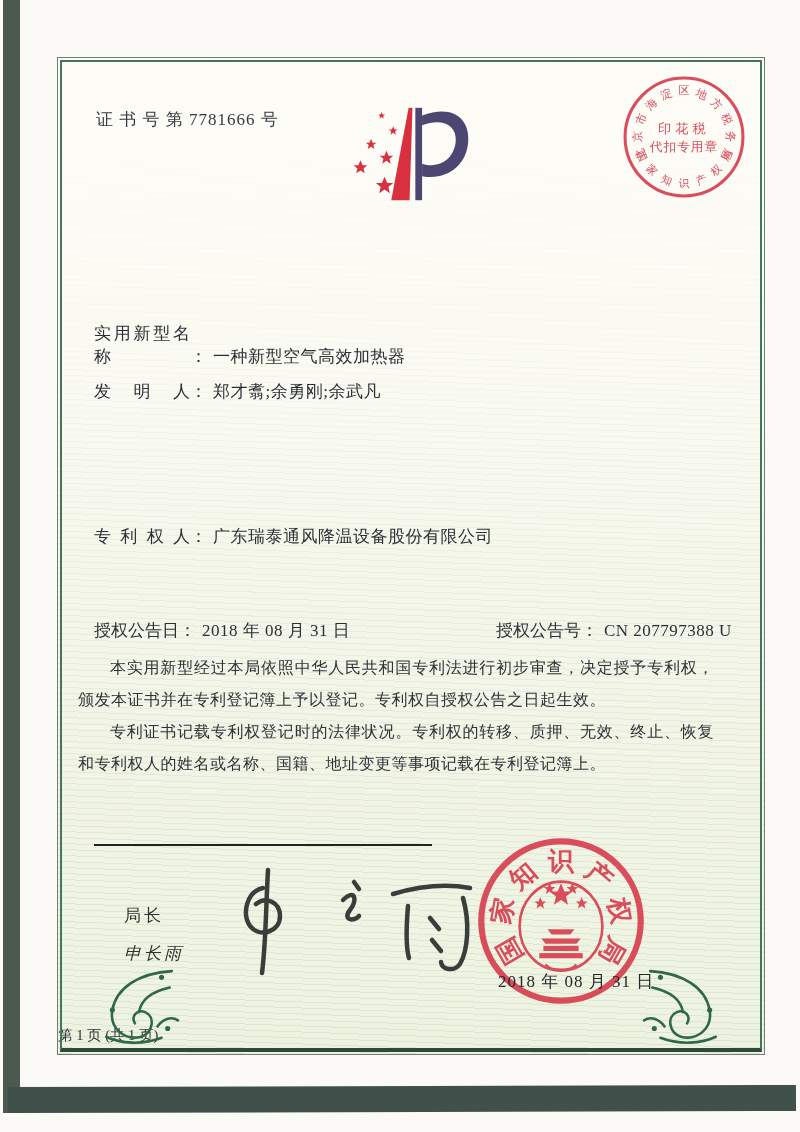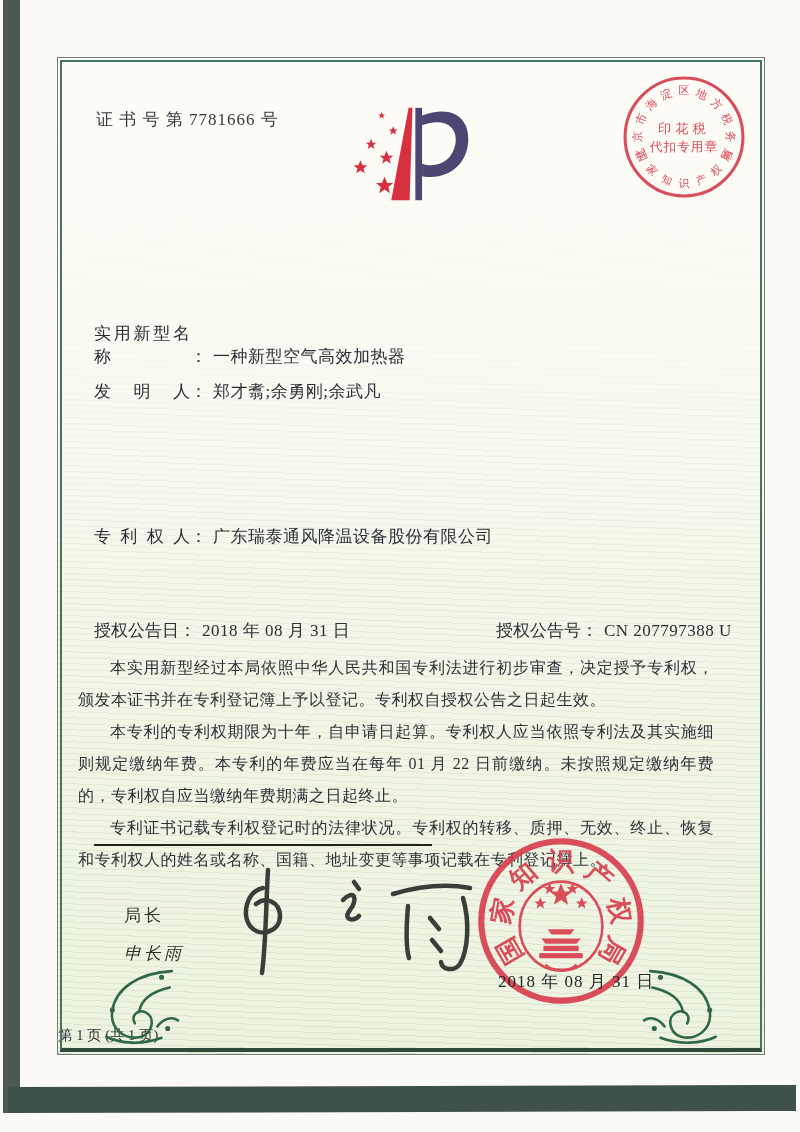--- a/index.html
+++ b/index.html
@@ -105,21 +105,20 @@
     </div>
     <div class="frow" style="top:561px">
       <span class="flabel nat">授权公告日</span><span>：</span><span class="fval">2018 年 08 月 31 日</span>
       <span class="fgroup2">
         <span class="flabel nat">授权公告号</span><span>：</span><span class="fval">CN 207797388 U</span>
       </span>
     </div>
 
     <div class="bodytxt">
       <p>本实用新型经过本局依照中华人民共和国专利法进行初步审查，决定授予专利权，颁发本证书并在专利登记簿上予以登记。专利权自授权公告之日起生效。</p>
-      <p>本专利的专利权期限为十年，自申请日起算。专利权人应当依照专利法及其实施细则规定缴纳年费。本专利的年费应当在每年 01 月 22 日前缴纳。未按照规定缴纳年费的，专利权自应当缴纳年费期满之日起终止。</p>
       <p>专利证书记载专利权登记时的法律状况。专利权的转移、质押、无效、终止、恢复和专利权人的姓名或名称、国籍、地址变更等事项记载在专利登记簿上。</p>
     </div>
 
     <div class="divider"></div>
 
     <div class="sig-title">局长</div>
     <div class="sig-name">申长雨</div>
 
     <svg class="sig-svg" viewBox="0 0 280 120">
       <g fill="none" stroke="#383f3b" stroke-width="4.5" stroke-linecap="round">

